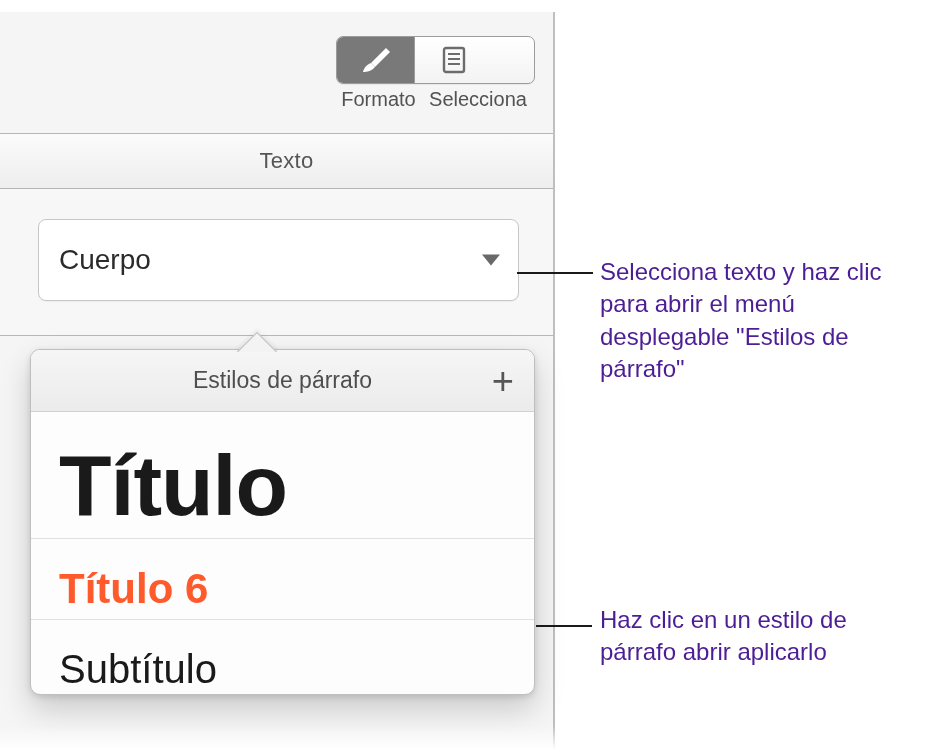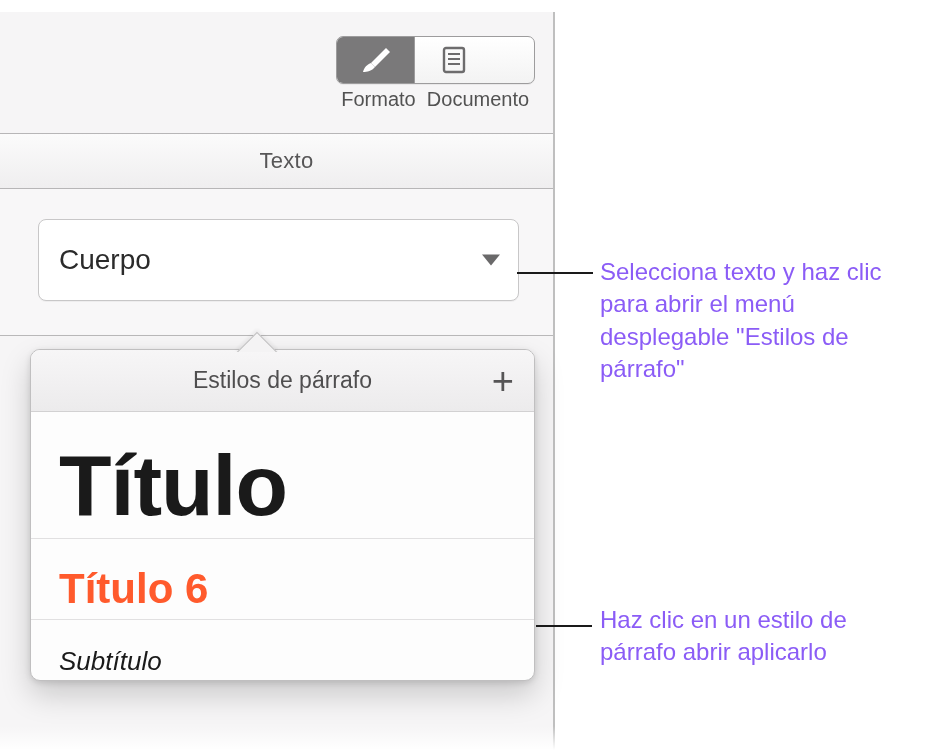--- a/index.html
+++ b/index.html
@@ -178,35 +178,35 @@
   .pop-list { }
   .pop-item {
     padding: 28px 28px 8px 28px;
     border-bottom: 1px solid #e1e0e1;
     color: #1a1a1a;
     line-height: 1.05;
   }
   .pop-item:last-child { border-bottom: none; padding-bottom: 4px;}
   .st-titulo  { font-size: 86px; font-weight: 800; letter-spacing:-1px;}
   .st-titulo2 { font-size: 42px; font-weight: 800; color:#ff5a2c; }
-  .st-subt    { font-size: 26px; font-weight: 400; font-style: italic; }
+  .st-subt    { font-size: 40px; font-weight: 400; }
 
   
   .bottom-fade{
     position:absolute; left:0; right:0; bottom:0; height:24px;
     background: linear-gradient(rgba(255,255,255,0), #fff);
     pointer-events:none;
   }
 
   
   .callout {
     position: absolute;
     font-size: 24px;
     line-height: 1.35;
-    color: #8b5cf6;
+    color: #4c1d95;
     width: 320px;
   }
   .callout.c1 { left: 600px; top: 256px; }
   .callout.c2 { left: 600px; top: 604px; }
 
   .lead {
     position: absolute;
     height: 2px;
     background: #1a1a1a;
   }
@@ -233,21 +233,21 @@
           <svg width="30" height="30" viewBox="0 0 30 30">
             <rect x="5" y="3" width="20" height="24" rx="2" fill="none" stroke="#6d6c6d" stroke-width="2.4"></rect>
             <line x1="9" y1="9" x2="21" y2="9" stroke="#6d6c6d" stroke-width="2.2"></line>
             <line x1="9" y1="14" x2="21" y2="14" stroke="#6d6c6d" stroke-width="2.2"></line>
             <line x1="9" y1="19" x2="21" y2="19" stroke="#6d6c6d" stroke-width="2.2"></line>
           </svg>
         </div>
       </div>
       <div class="seg-labels">
         <span>Formato</span>
-        <span>Documento</span>
+        <span>Selecciona</span>
       </div>
     </div>
 
     <div class="tabrow">
       <span>Texto</span>
     </div>
 
     <div class="stylepicker">
       <div class="sp-field">
         <span class="sp-value">Cuerpo</span>

